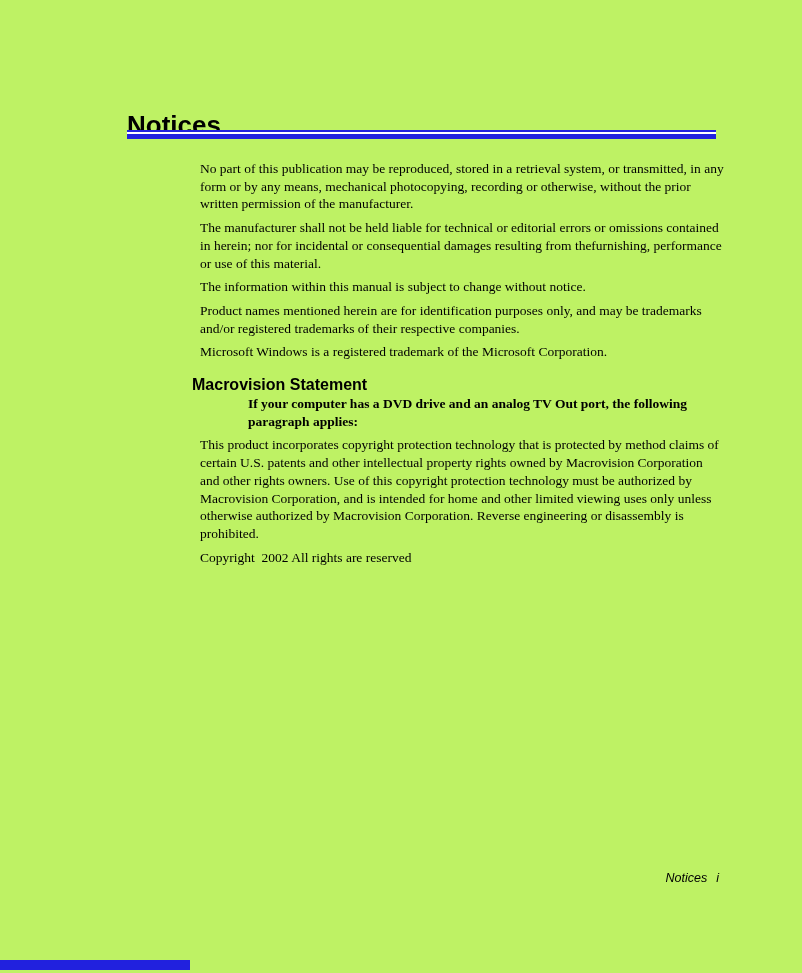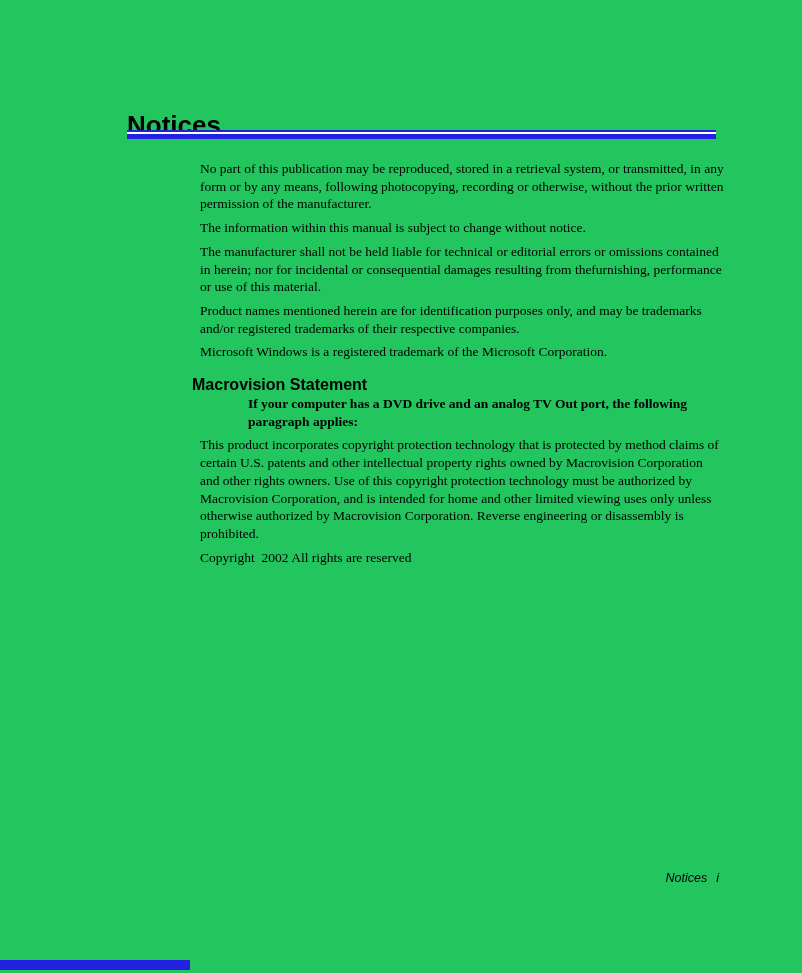--- a/index.html
+++ b/index.html
@@ -1,20 +1,20 @@
 <!DOCTYPE html>
 <html><head>
 <meta charset="utf-8">
 <style>
   html, body { margin: 0; padding: 0; background: #ffffff; }
   .page {
     position: relative;
     width: 802px;
     height: 973px;
-    background: #22c55e;
+    background: #bef264;
     overflow: hidden;
     font-family: "Liberation Serif", serif;
     color: #000000;
   }
   .doc-title {
     position: absolute;
     left: 127px;
     top: 94px;
     font-family: "Liberation Sans", sans-serif;
     font-weight: bold;
@@ -79,23 +79,23 @@
 
   <h1 class="doc-title">Notices</h1>
 
   <div class="title-rule">
     <div class="thin"></div>
     <div class="gap"></div>
     <div class="thick"></div>
   </div>
 
   <div class="content">
-    <p class="para">No part of this publication may be reproduced, stored in a retrieval system, or transmitted, in any form or by any means, following photocopying, recording or otherwise, without the prior written permission of the manufacturer.</p>
+    <p class="para">No part of this publication may be reproduced, stored in a retrieval system, or transmitted, in any form or by any means, mechanical photocopying, recording or otherwise, without the prior written permission of the manufacturer.</p>
+    <p class="para">The manufacturer shall not be held liable for technical or editorial errors or omissions contained in herein; nor for incidental or consequential damages resulting from thefurnishing, performance or use of this material.</p>
     <p class="para">The information within this manual is subject to change without notice.</p>
-    <p class="para">The manufacturer shall not be held liable for technical or editorial errors or omissions contained in herein; nor for incidental or consequential damages resulting from thefurnishing, performance or use of this material.</p>
     <p class="para">Product names mentioned herein are for identification purposes only, and may be trademarks and/or registered trademarks of their respective companies.</p>
     <p class="para">Microsoft Windows is a registered trademark of the Microsoft Corporation.</p>
 
     <h2 class="section-heading">Macrovision Statement</h2>
 
     <p class="para bold-intro">If your computer has a DVD drive and an analog TV Out port, the following paragraph applies:</p>
 
     <p class="para">This product incorporates copyright protection technology that is protected by method claims of certain U.S. patents and other intellectual property rights owned by Macrovision Corporation and other rights owners. Use of this copyright protection technology must be authorized by Macrovision Corporation, and is intended for home and other limited viewing uses only unless otherwise authorized by Macrovision Corporation. Reverse engineering or disassembly is prohibited.</p>
 
     <p class="para">Copyright &nbsp;2002 All rights are reserved</p>

